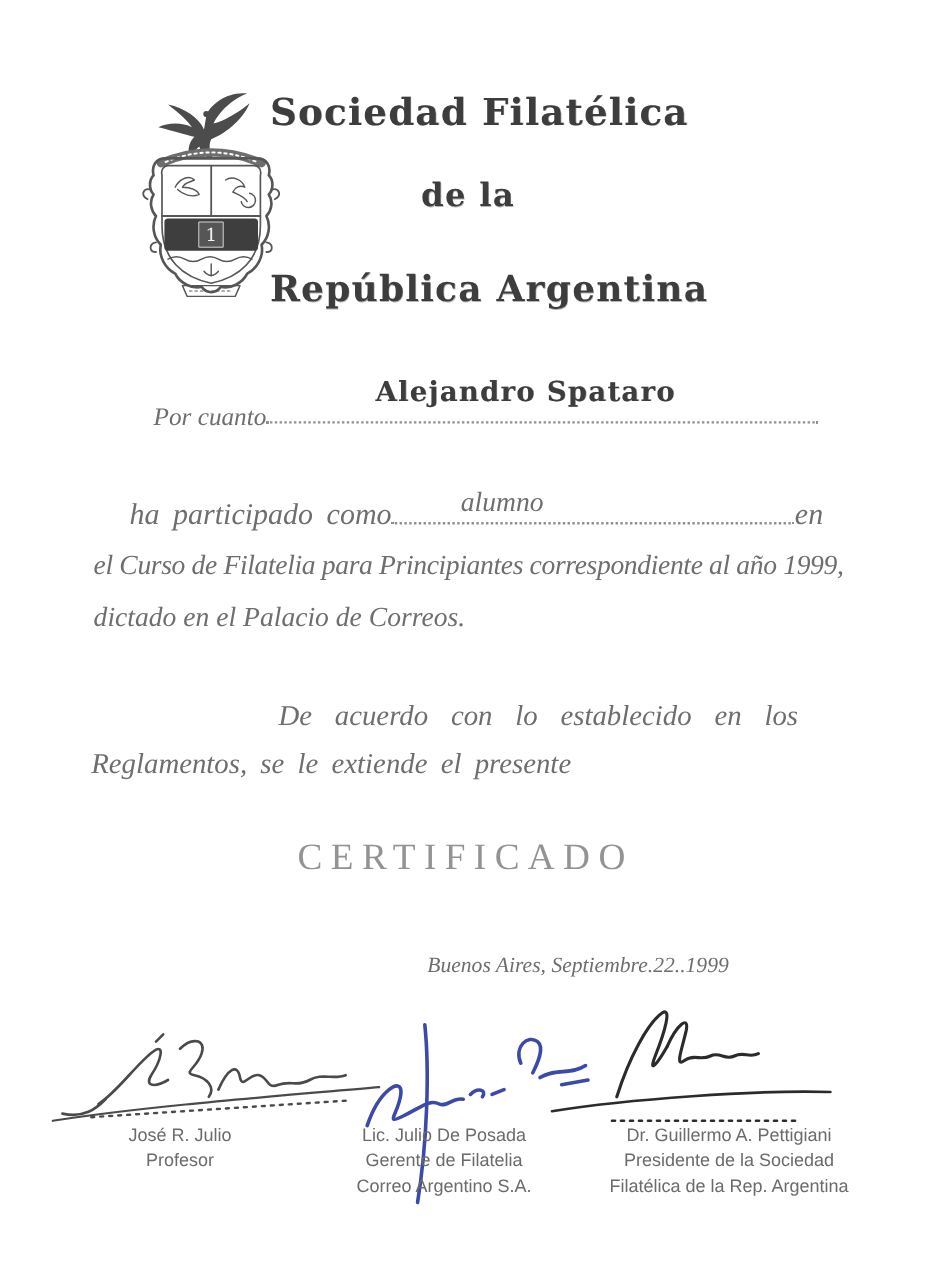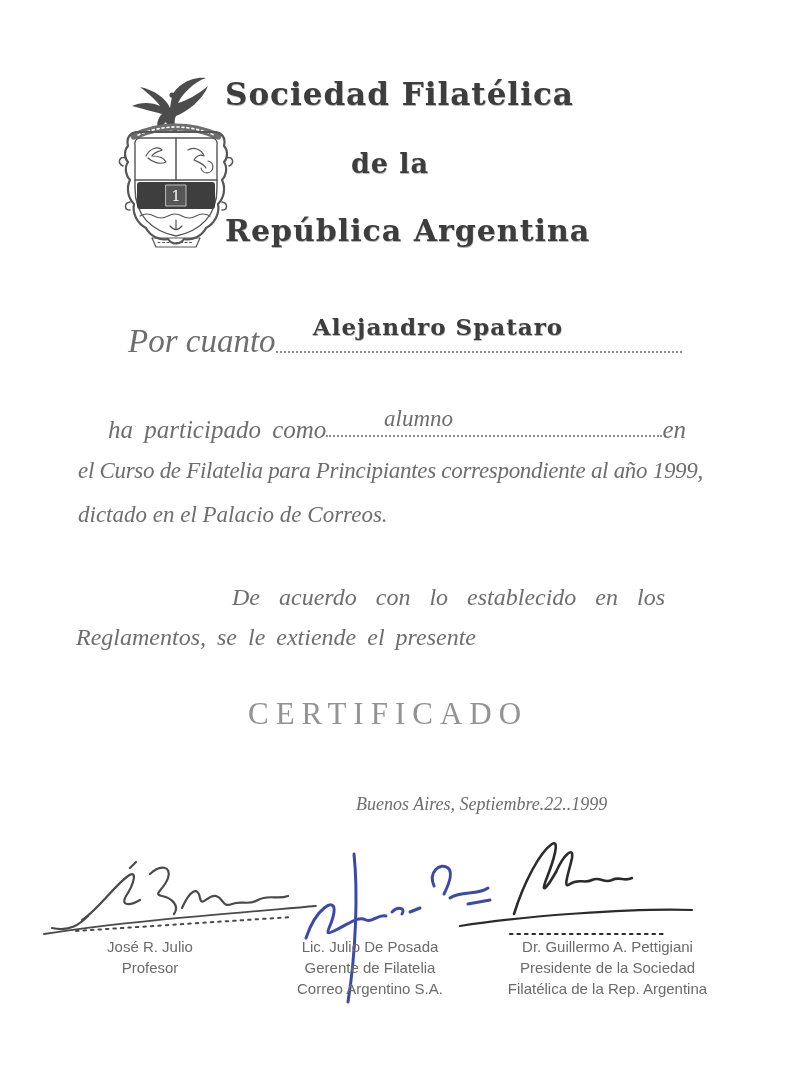--- a/index.html
+++ b/index.html
@@ -97,24 +97,24 @@
       <path stroke-width="1.2" d="M46,170 L94,170 L90,179 L50,179 Z"></path>
       <path stroke-width="1" stroke-dasharray="2 2.5" d="M52,174.5 L88,174.5"></path>
 
       <path stroke-width="1.5" d="M20,90 c-7,-2 -9,5 -3,8 M120,90 c7,-2 9,5 3,8"></path>
       <path stroke-width="1.5" d="M24,134 c-6,1 -6,8 0,8 M116,134 c6,1 6,8 0,8"></path>
     </g>
   </svg>
 
   <div class="abs blackletter" style="left:225px;top:76px;width:330px;font-size:31px;">Sociedad Filatélica</div>
   <div class="abs blackletter" style="left:225px;top:148px;width:330px;font-size:27px;">de la</div>
-  <div class="abs blackletter" style="left:225px;top:213px;width:330px;font-size:30px;">República Argentina</div>
+  <div class="abs blackletter" style="left:225px;top:224px;width:330px;font-size:30px;">República Argentina</div>
 
   <div class="abs fillrow" style="left:128px;top:310px;width:554px;height:50px;">
-    <span class="script" style="font-size:33px;">Por cuanto</span>
+    <span class="script" style="font-size:21px;">Por cuanto</span>
     <span class="leader"></span>
     <span class="abs blackletter" style="left:160px;bottom:20px;width:300px;font-size:23px;">Alejandro Spataro</span>
   </div>
 
   <div class="abs fillrow" style="left:84px;top:398px;width:602px;height:46px;">
     <span class="script" style="font-size:25px;word-spacing:5px;margin-left:24px;">ha participado como</span>
     <span class="leader"></span>
     <span class="script" style="font-size:25px;">en</span>
     <span class="abs script" style="left:300px;bottom:12px;font-size:23px;">alumno</span>
   </div>

